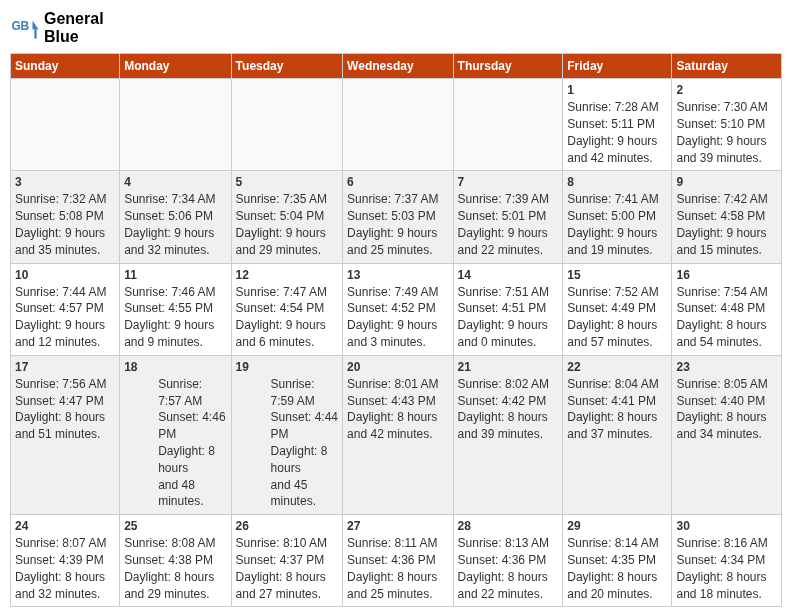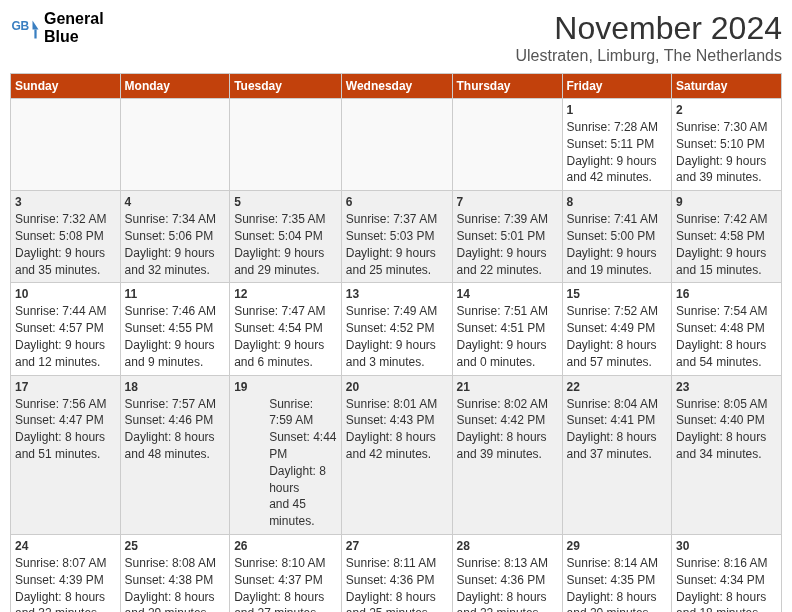--- a/index.html
+++ b/index.html
@@ -95,24 +95,20 @@
       <text x="2" y="22" font-size="16" font-weight="bold" fill="#3a7fc1">G</text>
       <text x="14" y="22" font-size="16" font-weight="bold" fill="#3a7fc1">B</text>
       <polygon points="30,10 38,22 30,22" fill="#3a7fc1"></polygon>
       <line x1="34" y1="22" x2="34" y2="34" stroke="#3a7fc1" stroke-width="3"></line>
     </svg>
     <div class="logo-text">
       <span>General</span>
       <span>Blue</span>
     </div>
   </div>
-  <div class="title-block">
-    <div class="month-title">November 2024</div>
-    <div class="location-title">Ulestraten, Limburg, The Netherlands</div>
-  </div>
 </div>
 
 <table class="calendar">
   <thead>
     <tr>
     <th>Sunday</th>
         <th>Monday</th>
         <th>Tuesday</th>
         <th>Wednesday</th>
         <th>Thursday</th>
@@ -247,21 +243,21 @@
       <tr class="row-shaded">
         <td>
           <span class="day-number">17</span>
           <div class="day-info" style="white-space: pre-line;">Sunrise: 7:56 AM
 Sunset: 4:47 PM
 Daylight: 8 hours
 and 51 minutes.</div>
         </td>
         <td>
           <span class="day-number">18</span>
-          <div class="day-info" style="white-space: pre-line;">Sunrise: 7:57 AM
+          <div class="day-info" style="white-space: pre-line; margin-left: 34px;">Sunrise: 7:57 AM
 Sunset: 4:46 PM
 Daylight: 8 hours
 and 48 minutes.</div>
         </td>
         <td>
           <span class="day-number">19</span>
           <div class="day-info" style="white-space: pre-line; margin-left: 35px;">Sunrise: 7:59 AM
 Sunset: 4:44 PM
 Daylight: 8 hours
 and 45 minutes.</div>

